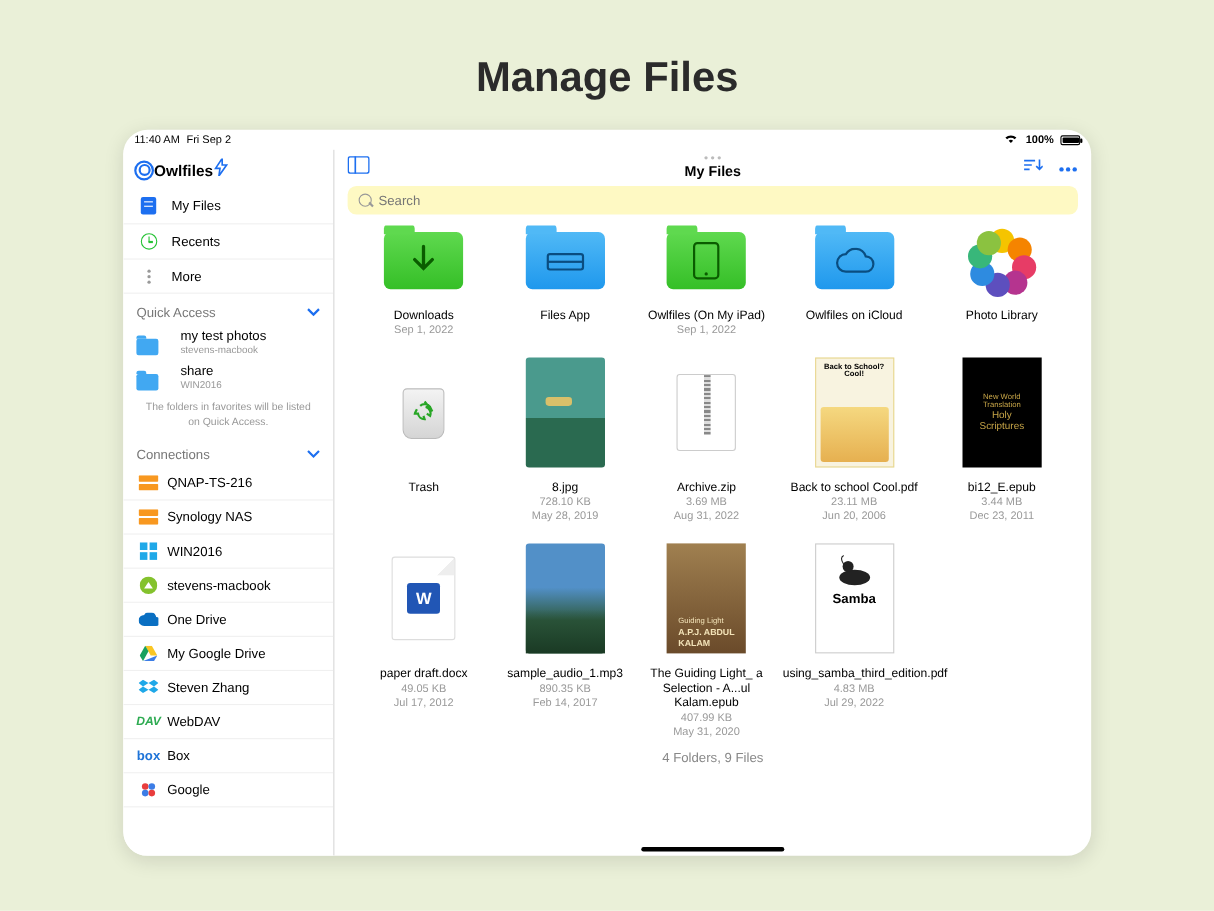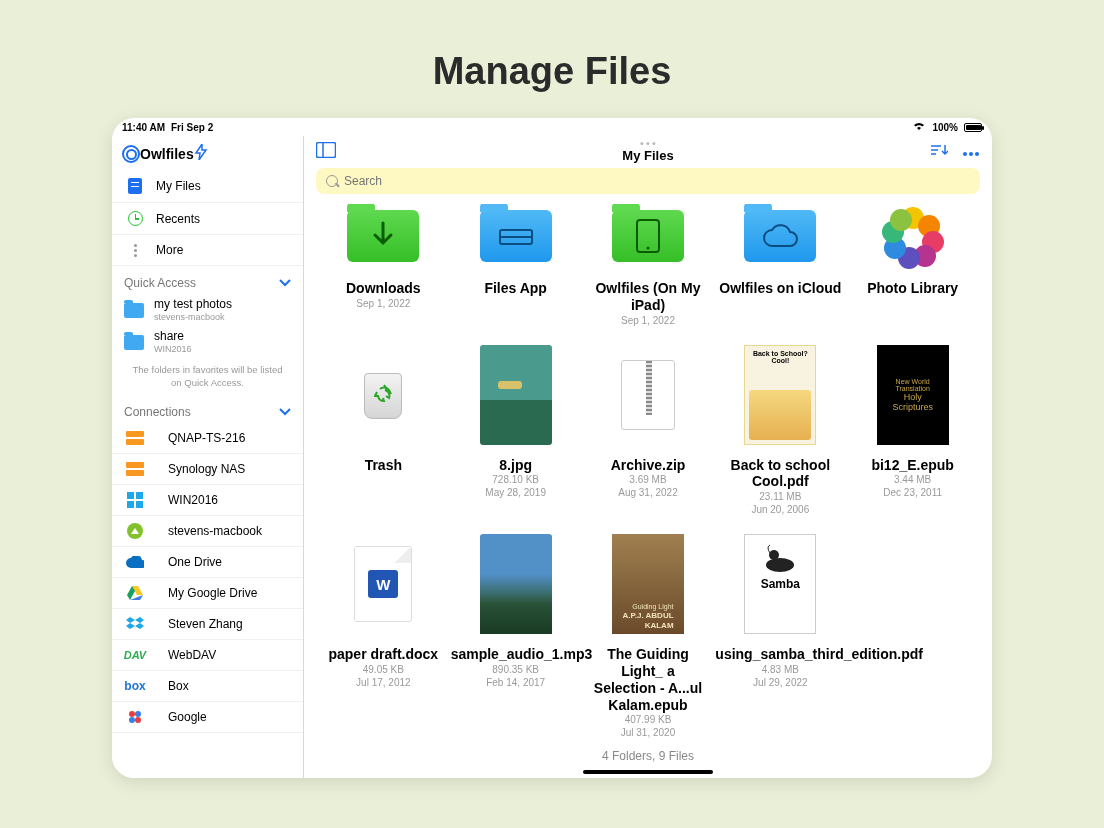--- a/index.html
+++ b/index.html
@@ -32,21 +32,21 @@
   .statusbar {
     height: 18px;
     display: flex;
     align-items: center;
     justify-content: space-between;
     padding: 0 10px;
     font-size: 10px;
     color: #000;
     border-bottom: 0;
   }
-  .statusbar .left { display:flex; gap:6px; font-weight:700; }
+  .statusbar .left { display:flex; gap:6px; font-weight:400; }
   .statusbar .right { display:flex; gap:6px; align-items:center; font-weight:600; }
   .battery {
     width: 18px; height: 9px; border:1px solid #000; border-radius:2px; position:relative;
   }
   .battery::after{content:"";position:absolute;right:-3px;top:2px;width:2px;height:4px;background:#000;border-radius:1px;}
   .battery-fill{position:absolute;left:1px;top:1px;bottom:1px;width:15px;background:#000;border-radius:1px;}
 
   .main { flex:1; display:flex; overflow:hidden; }
   .sidebar {
     width: 192px;
@@ -81,30 +81,30 @@
   .clock-icn::after{content:"";position:absolute;left:6px;top:6px;width:4px;height:1.5px;background:#26c235;}
   .more-dots{display:flex;flex-direction:column;gap:2px;}
   .more-dots span{width:3px;height:3px;background:#999;border-radius:50%;}
 
   .section-hdr{
     display:flex;justify-content:space-between;align-items:center;
     padding: 10px 12px 4px 12px; color:#777; font-size:12px;
   }
   .chev{color:#1d6ff0;}
   .qa-item{
-    display:flex;align-items:center;gap:10px;padding:4px 12px;
+    display:flex;align-items:flex-end;gap:20px;padding:4px 12px;
   }
   .folder-mini{width:20px;height:15px;background:#41a8f2;border-radius:2px;position:relative;}
   .folder-mini::before{content:"";position:absolute;top:-3px;left:0;width:9px;height:3px;background:#41a8f2;border-radius:2px 2px 0 0;}
   .qa-item .txt{line-height:1.15;}
   .qa-item .sub{font-size:9px;color:#999;}
   .fav-note{font-size:9.5px;color:#999;text-align:center;padding:6px 18px;line-height:1.3;}
 
   .conn-item{
-    display:flex;align-items:center;gap:24px;padding:8px 14px;border-bottom:1px solid #f0f0f0;
+    display:flex;align-items:center;gap:8px;padding:8px 14px;border-bottom:1px solid #f0f0f0;
   }
   .conn-icn{width:18px;height:14px;display:flex;align-items:center;justify-content:center;}
 
   
   .content{flex:1;display:flex;flex-direction:column;overflow:hidden;}
   .content-hdr{
     display:flex;align-items:center;justify-content:space-between;padding:6px 12px 2px 12px;
     position:relative;
   }
   .content-hdr .center{position:absolute;left:50%;transform:translateX(-50%);text-align:center;}
@@ -128,21 +128,21 @@
   .thumb.tall{width:72px;height:100px;}
   .folder{width:72px;height:52px;border-radius:6px;position:relative;}
   .folder::before{content:"";position:absolute;top:-8px;left:0;width:28px;height:10px;border-radius:5px 5px 0 0;}
   .folder.green{background:linear-gradient(#5fd94f,#35bf27);}
   .folder.green::before{background:#5fd94f;}
   .folder.blue{background:linear-gradient(#50b9f6,#1f98ed);}
   .folder.blue::before{background:#50b9f6;}
   .folder .inner{position:absolute;inset:0;display:flex;align-items:center;justify-content:center;color:#fff;font-size:26px;}
   .flower{position:relative;width:58px;height:58px;}
   .petal{position:absolute;width:22px;height:22px;border-radius:50%;}
-  .tname{font-size:14px;color:#000;line-height:1.2;max-width:130px;font-weight:bold;}
+  .tname{font-size:11px;color:#000;line-height:1.2;max-width:130px;}
   .tsub{font-size:10px;color:#999;line-height:1.3;}
 
   .zip-icn{width:54px;height:70px;background:#fff;border:1px solid #ccc;border-radius:3px;position:relative;}
   .zip-icn::before{content:"";position:absolute;left:24px;top:0;width:6px;height:54px;background:repeating-linear-gradient(#888,#888 2px,#ddd 2px,#ddd 4px);}
   .trash-icn{width:50px;height:60px;position:relative;}
   .trash-body{width:38px;height:46px;margin:8px auto 0;background:linear-gradient(#f3f3f3,#d5d5d5);border-radius:4px 4px 8px 8px;position:relative;border:1px solid #bbb;}
   .recycle{position:absolute;top:10px;left:9px;width:20px;height:20px;}
   .doc-thumb{width:58px;height:76px;background:#fff;border:1px solid #ddd;border-radius:3px;display:flex;align-items:center;justify-content:center;position:relative;}
   .doc-thumb::before{content:"";position:absolute;top:0;right:0;width:16px;height:16px;background:linear-gradient(135deg,transparent 50%,#eee 50%);}
   .word-badge{width:30px;height:28px;background:#2156b5;border-radius:3px;display:flex;align-items:center;justify-content:center;color:#fff;font-weight:700;font-size:15px;}
@@ -512,26 +512,26 @@
                   <div style="position:absolute;bottom:0;left:0;right:0;height:40px;background:linear-gradient(transparent,#1a3a24)"></div>
                 </div>
               </div>
               <div class="tname">sample_audio_1.mp3</div>
               <div class="tsub">890.35 KB</div>
               <div class="tsub">Feb 14, 2017</div>
             </div>
             <div class="tile">
               <div class="thumb tall">
                 <div style="width:72px;height:100px;background:linear-gradient(#a08050,#6a4a2a);position:relative;display:flex;align-items:flex-end;justify-content:center;padding:4px">
-                  <div style="color:#f3e3b8;font-size:7px;text-align:right;line-height:1.2">Guiding Light<br><span style="font-size:8px;font-weight:600">A.P.J. ABDUL<br>KALAM</span></div>
+                  <div style="color:#f3e3b8;font-size:7px;text-align:left;line-height:1.2">Guiding Light<br><span style="font-size:8px;font-weight:600">A.P.J. ABDUL<br>KALAM</span></div>
                 </div>
               </div>
               <div class="tname">The Guiding Light_ a Selection - A...ul Kalam.epub</div>
               <div class="tsub">407.99 KB</div>
-              <div class="tsub">Jul 31, 2020</div>
+              <div class="tsub">May 31, 2020</div>
             </div>
             <div class="tile">
               <div class="thumb tall">
                 <div style="width:72px;height:100px;background:#fff;border:1px solid #ccc;position:relative;padding:4px">
                   <svg width="40" height="30" viewBox="0 0 40 30" style="margin:4px auto;display:block">
                     <ellipse cx="20" cy="22" rx="14" ry="7" fill="#222"></ellipse>
                     <circle cx="14" cy="12" r="5" fill="#222"></circle>
                     <path d="M10 10 Q6 4 10 2" stroke="#222" fill="none"></path>
                   </svg>
                   <div style="text-align:center;font-size:12px;font-weight:600">Samba</div>

